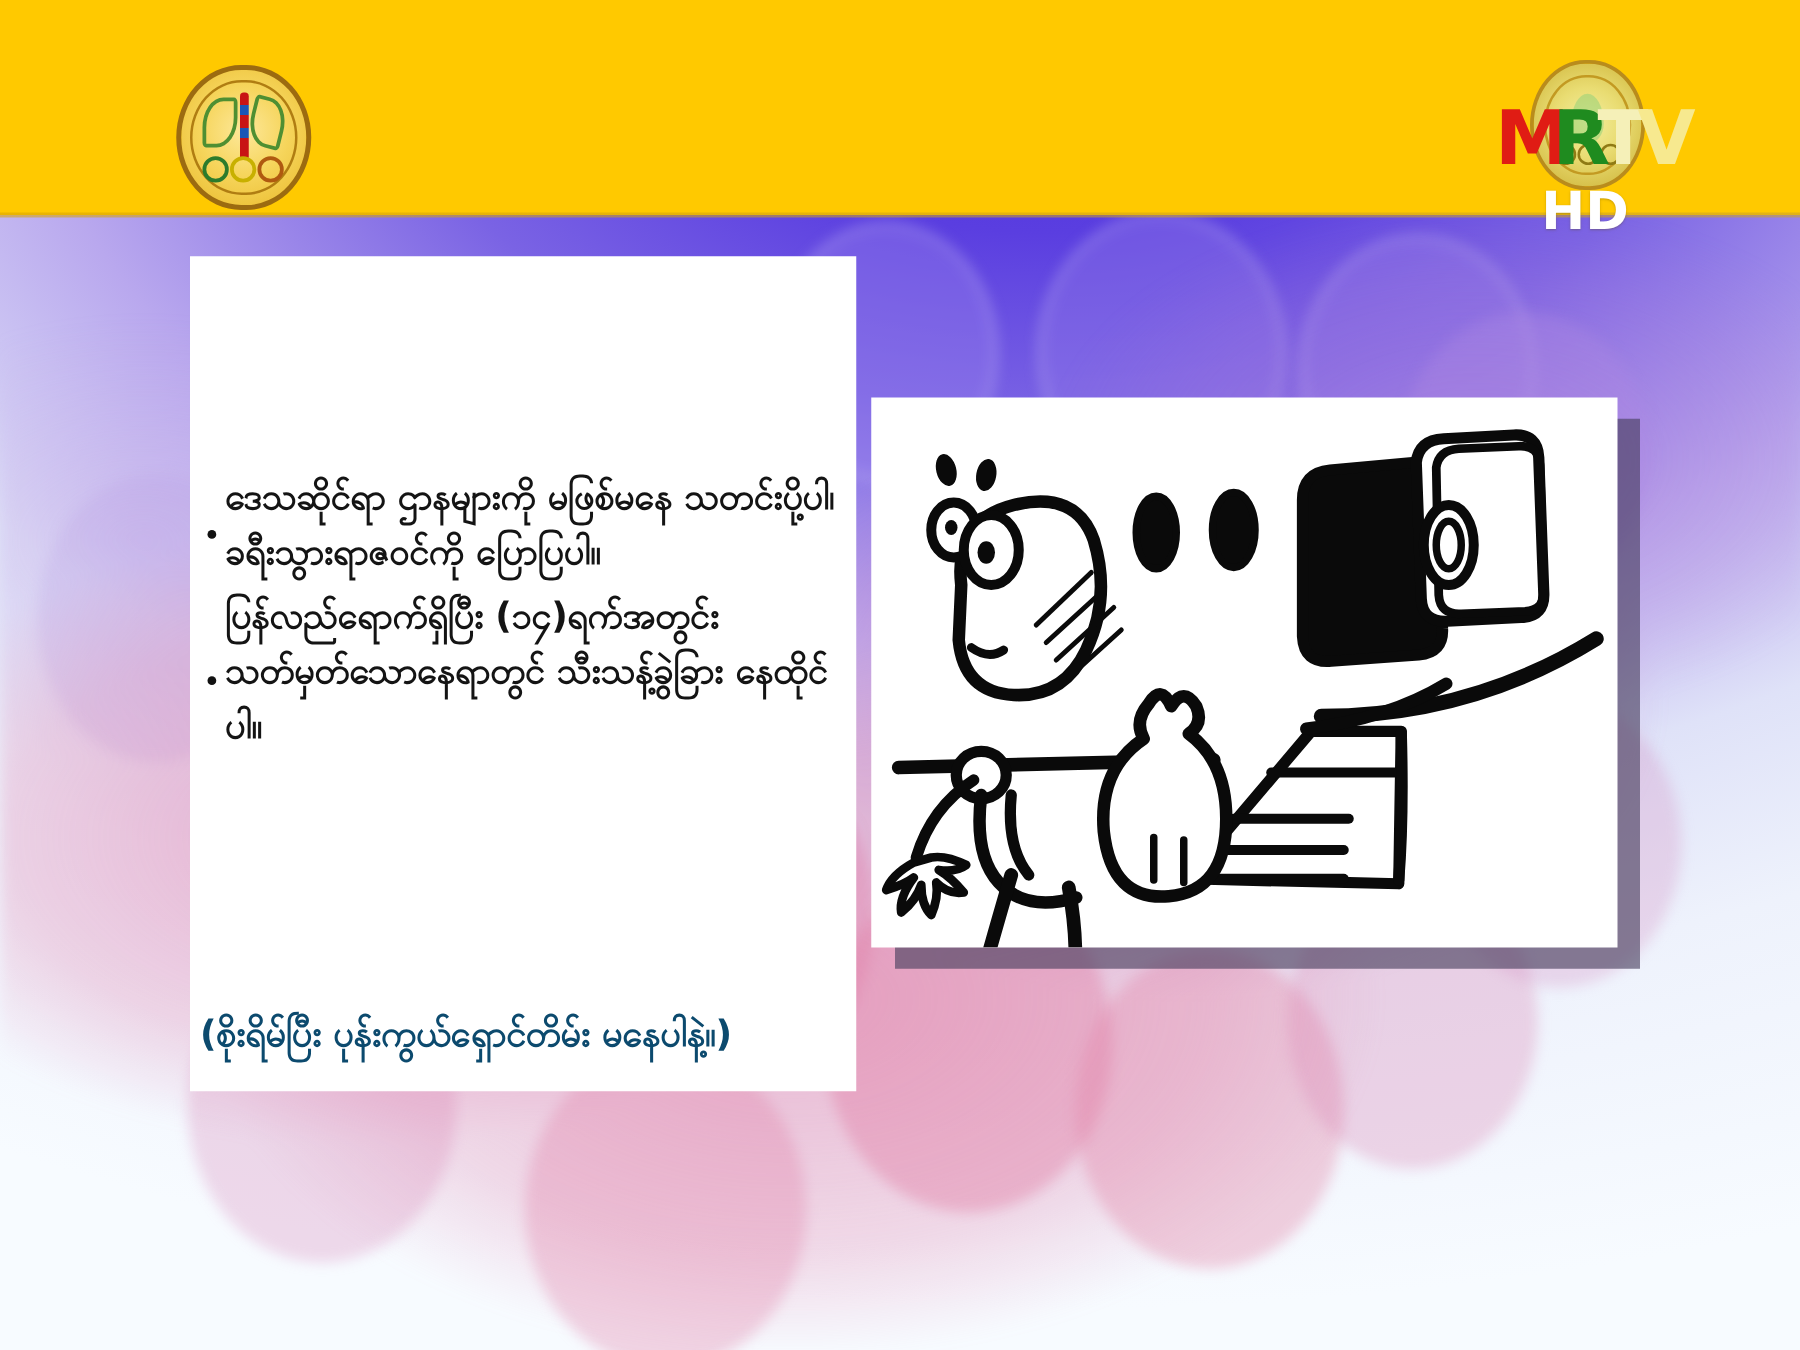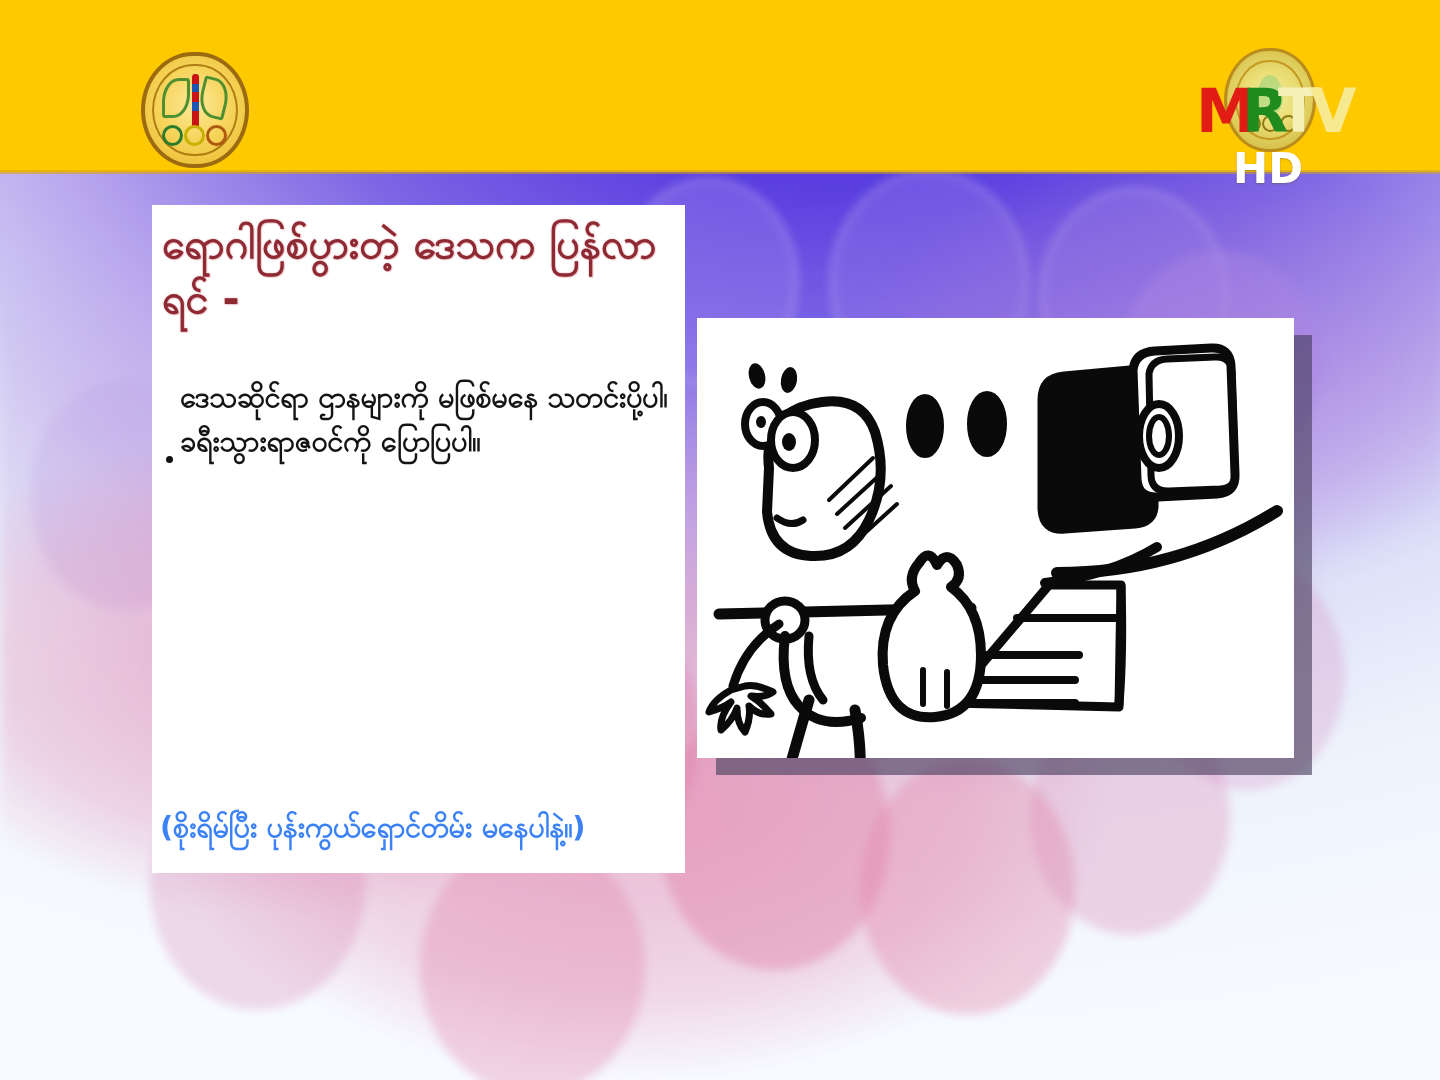--- a/index.html
+++ b/index.html
@@ -135,36 +135,36 @@
     background:#ffffff;z-index:4;
   }
   .tp-heading{
     position:absolute;left:10px;top:12px;width:515px;
     color:#8e2a33;
     font-family:"DejaVu Sans","Liberation Sans",sans-serif;
     font-size:41px;line-height:55px;font-weight:bold;
     text-shadow:0 0 2px rgba(220,140,150,.75), 1px 1px 0 rgba(235,170,175,.45);
   }
   .bullets{position:absolute;left:6px;top:170px;width:522px;}
-  .bullet-row{display:flex;align-items:flex-end;margin-bottom:7px;}
+  .bullet-row{display:flex;align-items:center;margin-bottom:7px;}
   .bullet-dot{
     flex:0 0 auto;width:22px;padding-top:17px;text-align:center;
     color:#111;font-size:17px;line-height:0;
   }
   .bullet-dot span{display:inline-block;width:7px;height:7px;background:#111;border-radius:50%;}
   .bullet-text{
     flex:1 1 auto;
     color:#141414;
     font-family:"DejaVu Sans","Liberation Sans",sans-serif;
     font-size:29px;line-height:44px;font-weight:bold;
     letter-spacing:-.4px;
   }
   .note{
     position:absolute;left:8px;top:600px;width:520px;
-    color:#3b82f6;
+    color:#0c4a6e;
     font-family:"DejaVu Sans","Liberation Sans",sans-serif;
     font-size:29px;line-height:44px;font-weight:bold;letter-spacing:-.4px;
   }
 
   
   .cartoon-shadow{
     position:absolute;left:716px;top:335px;width:596px;height:440px;
     background:rgba(70,62,92,.62);z-index:3;
   }
   .cartoon-panel{
@@ -227,26 +227,29 @@
     <div class="letters">
       <span class="l-m">M</span>
       <span class="l-r">R</span>
       <span class="l-t">T</span>
       <span class="l-v">V</span>
     </div>
     <div class="hd">HD</div>
   </div>
 
   <div class="text-panel">
-    <div class="tp-heading">ရောဂါဖြစ်ပွားတဲ့ ဒေသက ပြန်လာရင် -</div>
 
     <div class="bullets">
       <div class="bullet-row">
         <div class="bullet-dot"><span></span></div>
         <div class="bullet-text">ဒေသဆိုင်ရာ ဌာနများကို မဖြစ်မနေ သတင်းပို့ပါ၊ ခရီးသွားရာဇဝင်ကို ပြောပြပါ။</div>
+      </div>
+      <div class="bullet-row">
+        <div class="bullet-dot"><span></span></div>
+        <div class="bullet-text">ပြန်လည်ရောက်ရှိပြီး (၁၄)ရက်အတွင်း သတ်မှတ်သောနေရာတွင် သီးသန့်ခွဲခြား နေထိုင်ပါ။</div>
       </div>
     </div>
 
     <div class="note">(စိုးရိမ်ပြီး ပုန်းကွယ်ရှောင်တိမ်း မနေပါနဲ့။)</div>
   </div>
 
   <div class="cartoon-shadow"></div>
   <div class="cartoon-panel">
     <svg viewBox="0 0 597 440" aria-hidden="true">
       <g fill="none" stroke="#0a0a0a" stroke-linecap="round" stroke-linejoin="round">

